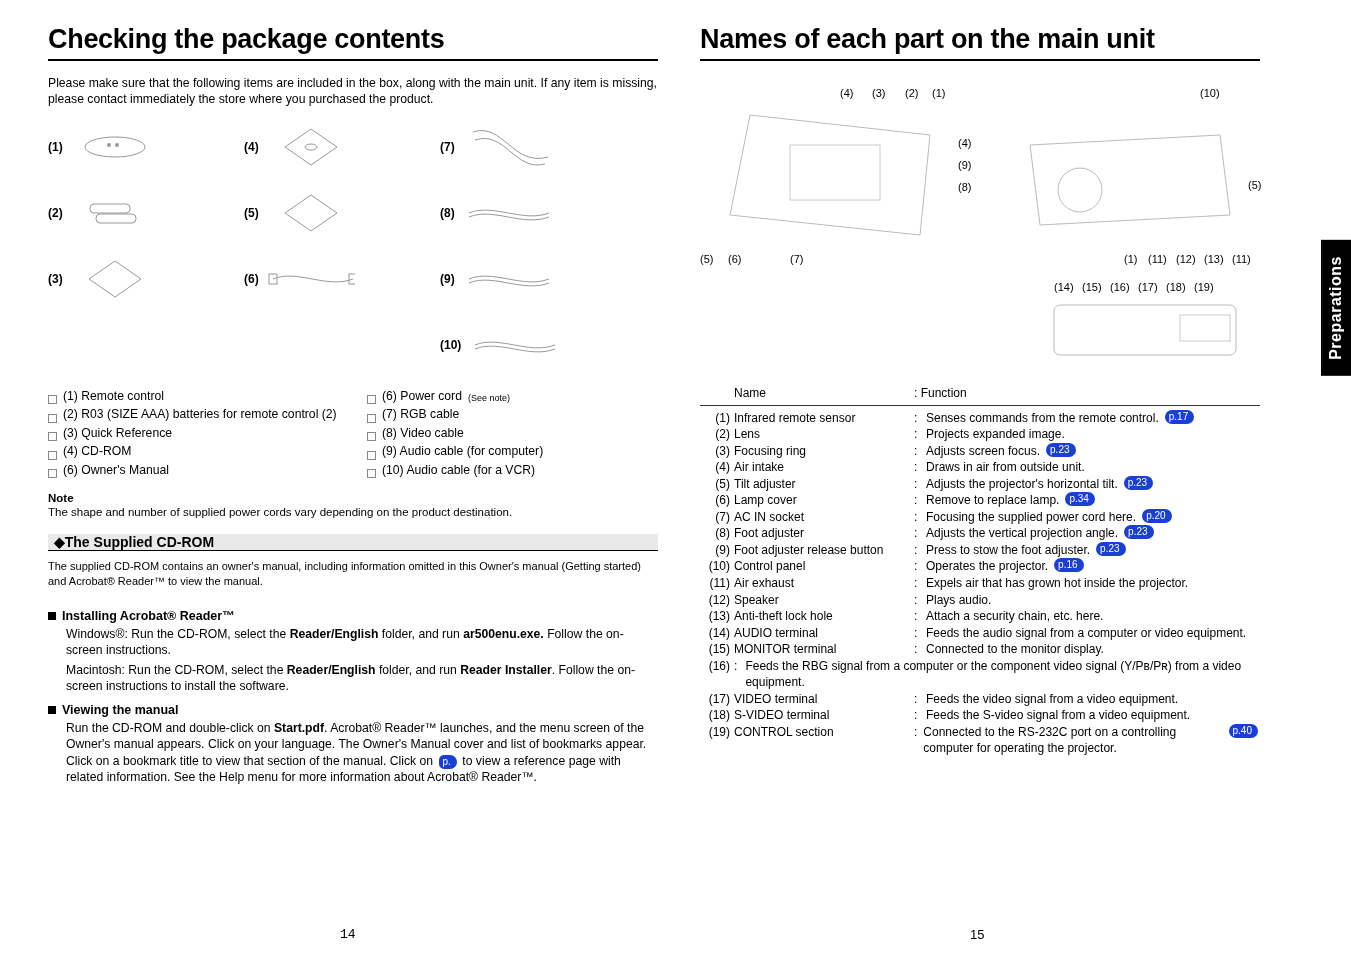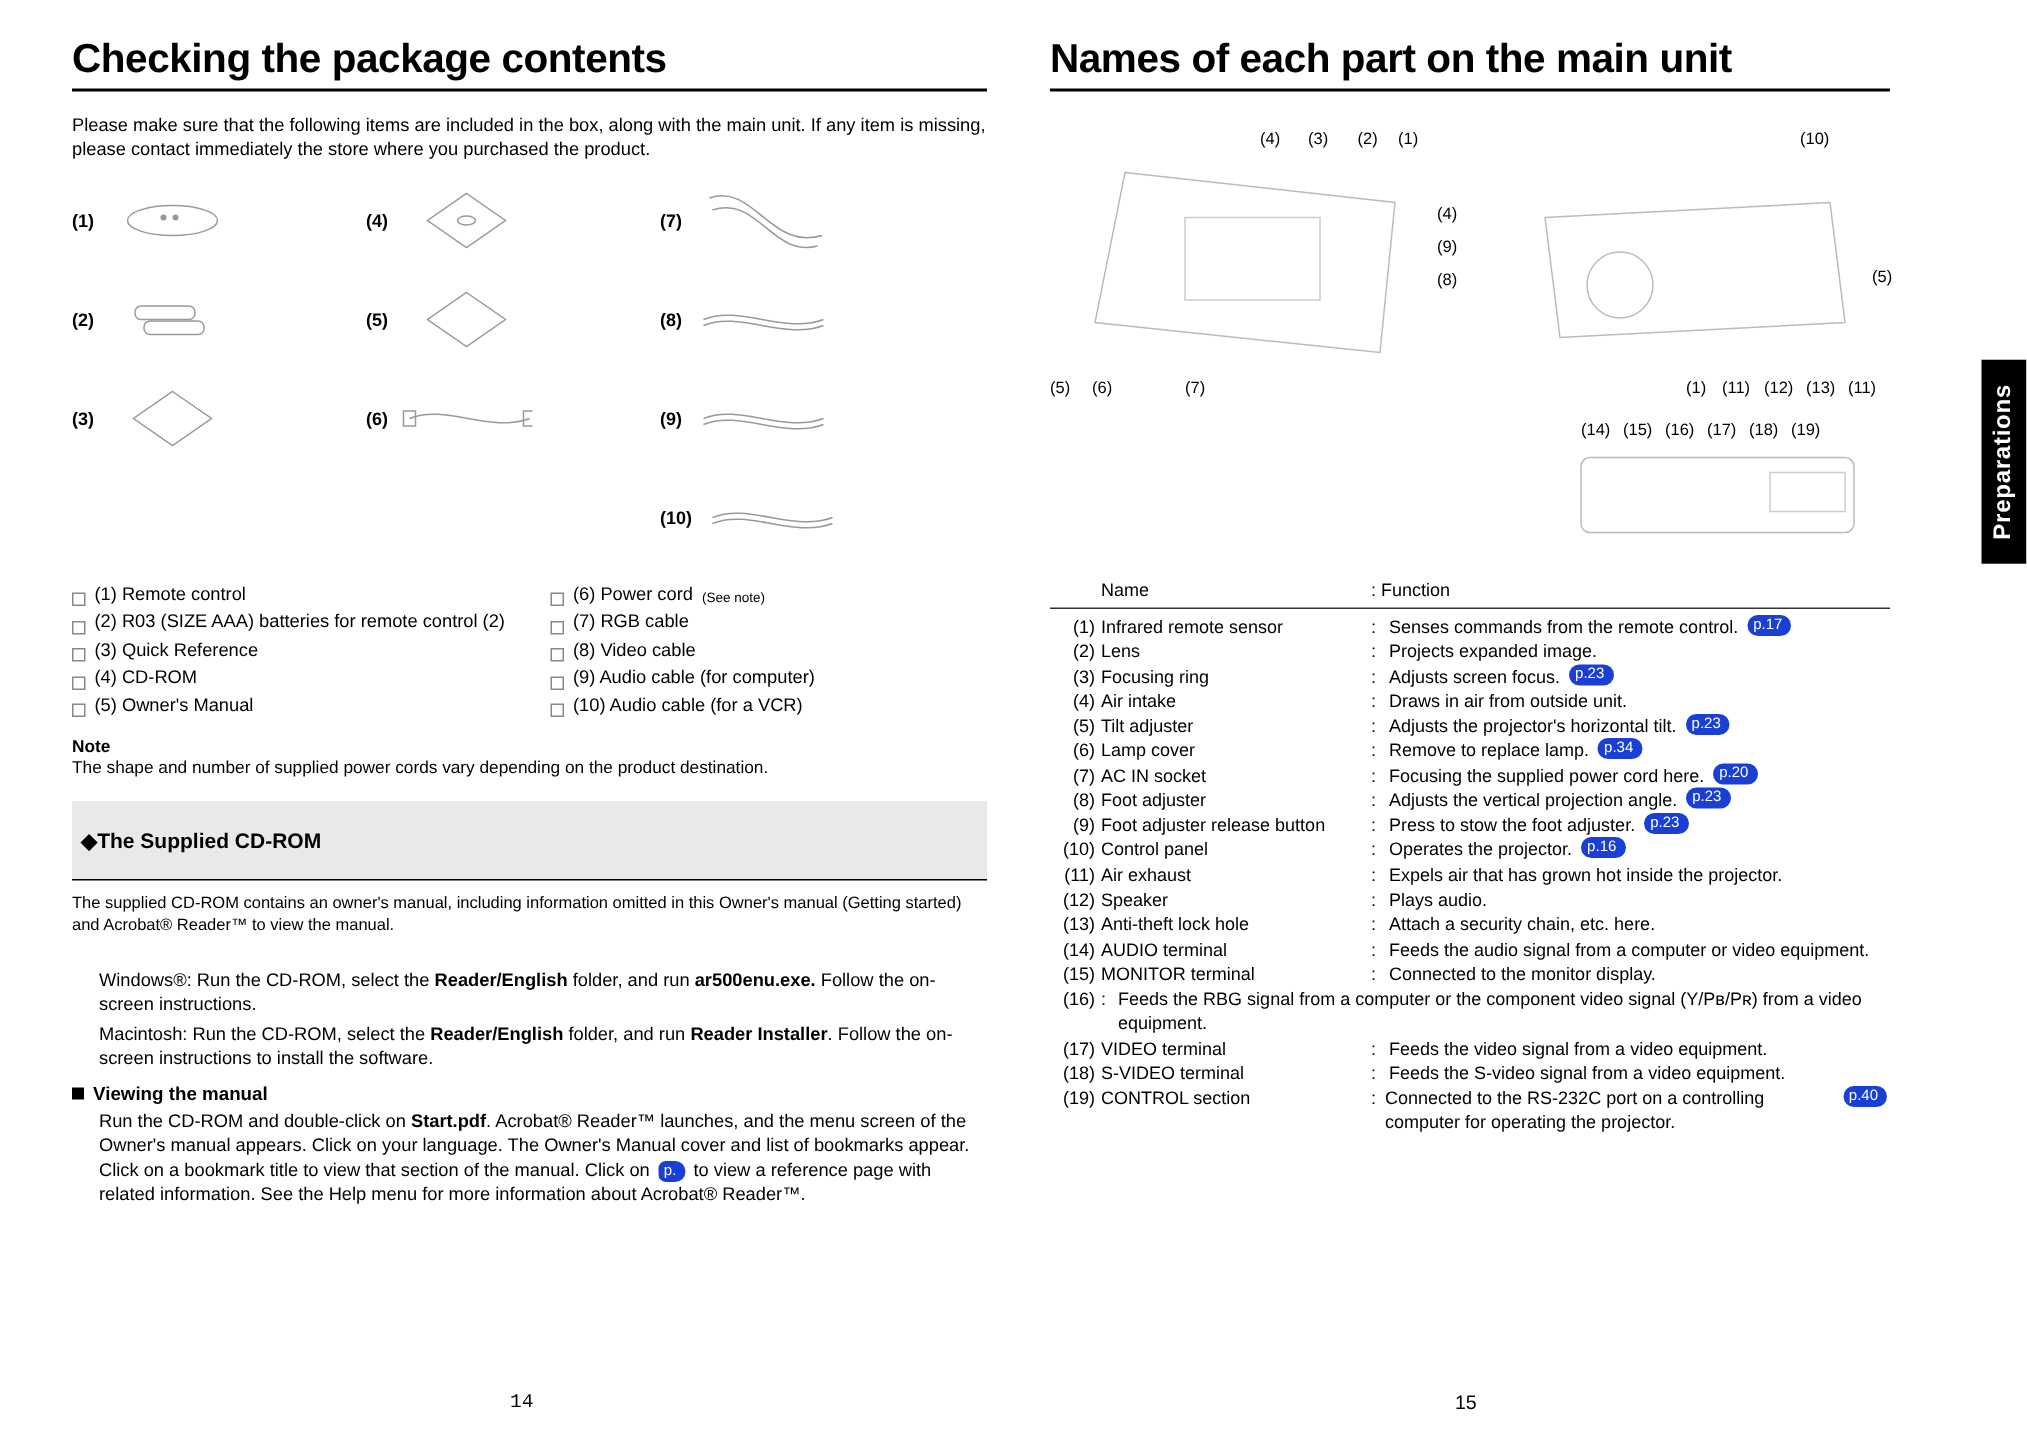--- a/index.html
+++ b/index.html
@@ -45,21 +45,21 @@
   .checklist-cols { display: flex; gap: 28px; font-size: 12.2px; margin-top: 6px; }
   .checklist-col { flex:1; }
   .check-row { display:flex; align-items:flex-end; gap:6px; margin-bottom:2px; line-height:1.35; }
   .checkbox-icon {
     display:inline-block; width:9px; height:9px; border:1px solid #888; margin-top:3px; flex:none;
   }
   .note-h { font-size: 11.5px; font-weight:bold; margin-top:12px; }
   .note-t { font-size: 11.5px; margin-top:2px; }
   .sect-head {
     background:#e9e9e9; border-bottom:1px solid #000;
-    padding:18px 6px; margin-top:16px; margin-bottom:8px;
+    padding:0 6px; margin-top:16px; margin-bottom:8px;
     font-size:14px; font-weight:bold;
   }
   .cd-intro { font-size:11px; line-height:1.35; margin-bottom:20px; }
   .subh {
     font-size:12.5px; font-weight:bold; margin-top:8px;
     display:flex; gap:6px; align-items:center;
   }
   .square-bullet { display:inline-block; width:8px; height:8px; background:#000; }
   .body-p { font-size:12.2px; line-height:1.35; margin-left:18px; margin-top:3px; }
   .pageref {
@@ -232,21 +232,21 @@
         <div class="check-row">
           <span class="checkbox-icon"></span>
           <span>(3)  Quick Reference</span>
         </div>
         <div class="check-row">
           <span class="checkbox-icon"></span>
           <span>(4)  CD-ROM</span>
         </div>
         <div class="check-row">
           <span class="checkbox-icon"></span>
-          <span>(5)  Owner's Manual</span>
+          <span>(6)  Owner's Manual</span>
         </div>
       </div>
     <div class="checklist-col" id="cl-right">
         <div class="check-row">
           <span class="checkbox-icon"></span>
           <span>(6)  Power cord </span>
           <span class="small-note">(See note)</span>
         </div>
         <div class="check-row">
           <span class="checkbox-icon"></span>
@@ -266,20 +266,24 @@
         </div>
       </div>
   </div>
 
   <div class="note-h">Note</div>
   <div class="note-t">The shape and number of supplied power cords vary depending on the product destination.</div>
 
   <div class="sect-head">◆The Supplied CD-ROM</div>
   <p class="cd-intro">The supplied CD-ROM contains an owner's manual, including information omitted in this Owner's manual (Getting started) and Acrobat® Reader™ to view the manual.</p>
 
+  <div class="subh">
+    <span class="square-bullet"></span>
+    <span>Installing Acrobat® Reader™</span>
+  </div>
   <p class="body-p">
     <span>Windows®: Run the CD-ROM, select the </span><b>Reader/English</b><span> folder, and run </span><b>ar500enu.exe.</b><span> Follow the on-screen instructions.</span>
   </p>
   <p class="body-p">
     <span>Macintosh: Run the CD-ROM, select the </span><b>Reader/English</b><span> folder, and run </span><b>Reader Installer</b><span>. Follow the on-screen instructions to install the software.</span>
   </p>
 
   <div class="subh">
     <span class="square-bullet"></span>
     <span>Viewing the manual</span>

